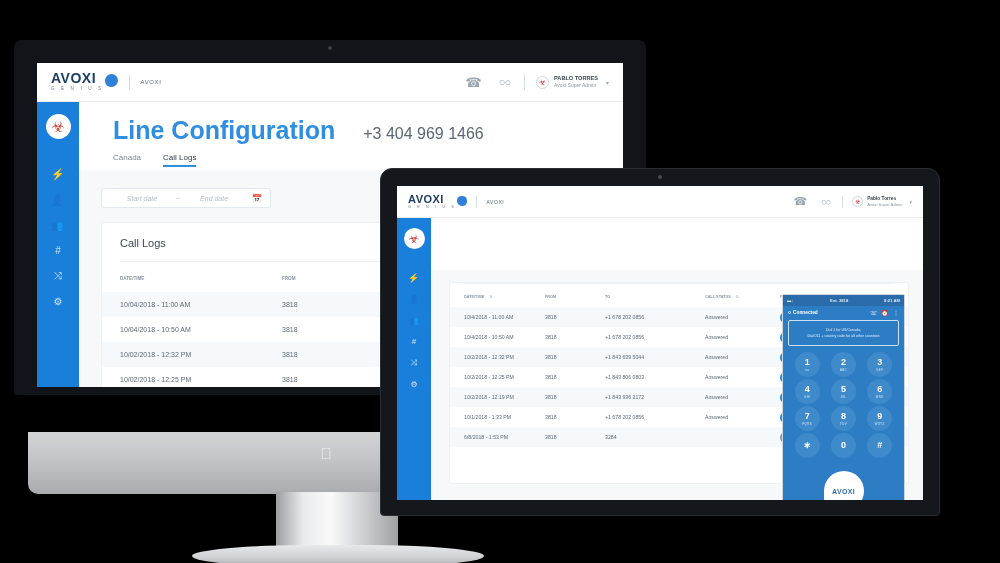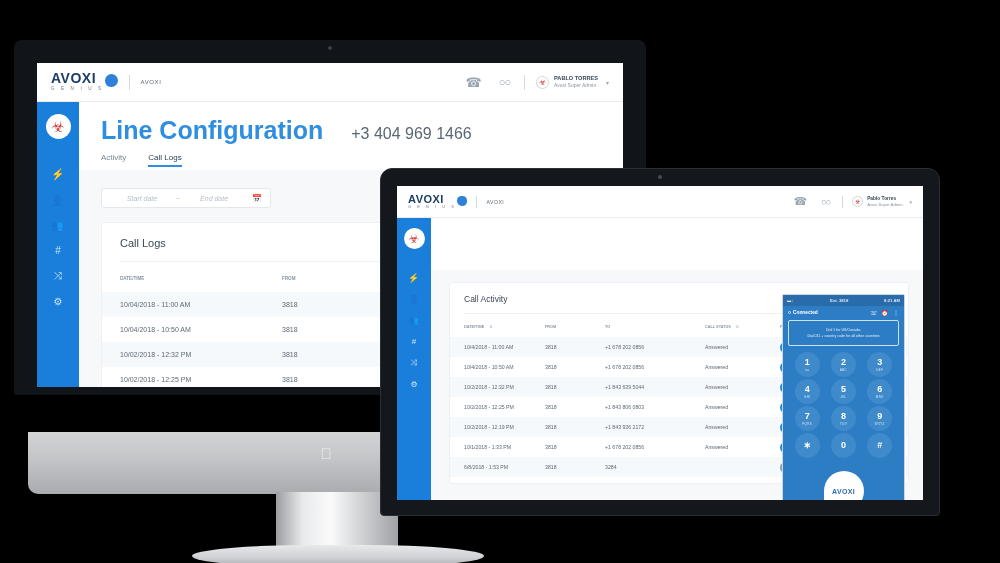--- a/index.html
+++ b/index.html
@@ -177,27 +177,27 @@
           <div style="margin-top:22px;">
             <div class="side-ico" style="font-size:11px; padding:7px 0;">⚡</div>
             <div class="side-ico" style="font-size:10px; padding:7px 0;">👤</div>
             <div class="side-ico" style="font-size:10px; padding:7px 0;">👥</div>
             <div class="side-ico" style="font-size:10px; padding:7px 0;">#</div>
             <div class="side-ico" style="font-size:10px; padding:7px 0;">⤨</div>
             <div class="side-ico" style="font-size:10px; padding:7px 0;">⚙</div>
           </div>
         </div>
 
-        <div class="page" style="left:42px; top:39px; right:0; height:68px;">
+        <div class="page" style="left:54px; top:39px; right:0; height:68px;">
           <div style="display:flex; align-items:baseline; padding:14px 0 0 22px;">
             <span class="page-title" style="font-size:25px;">Line Configuration</span>
             <span class="page-num" style="font-size:16px; margin-left:28px;">+3 404 969 1466</span>
           </div>
           <div class="tabs" style="padding:8px 0 0 22px; gap:22px;">
-            <span class="tab" style="font-size:8px; padding-bottom:3px;">Activity</span>
+            <span class="tab" style="font-size:8px; padding-bottom:3px;">Canada</span>
             <span class="tab active" style="font-size:8px; padding-bottom:3px;">Call Logs</span>
           </div>
         </div>
 
         <div class="body-area" style="left:42px; top:107px; right:0; bottom:0;">
           <div class="daterange" style="margin:18px 0 0 22px; width:170px; height:20px; padding:0 8px;">
             <span style="font-size:7px; font-style:italic; width:64px; text-align:center;">Start date</span>
             <span style="font-size:7px; margin:0 2px;">~</span>
             <span style="font-size:7px; font-style:italic; width:64px; text-align:center;">End date</span>
             <span style="font-size:8px; margin-left:auto;">📅</span>
@@ -296,21 +296,20 @@
             <div class="side-ico" style="font-size:8px; padding:6px 0;">👥</div>
             <div class="side-ico" style="font-size:8px; padding:6px 0;">#</div>
             <div class="side-ico" style="font-size:8px; padding:6px 0;">⤨</div>
             <div class="side-ico" style="font-size:8px; padding:6px 0;">⚙</div>
           </div>
         </div>
 
 
         <div class="body-area" style="left:34px; top:84px; right:0; bottom:0;">
           <div class="card" style="margin:12px 14px 0 18px; height:202px; overflow:hidden;">
-            <div class="card-title" style="font-size:8.5px; padding:11px 0 9px 14px;">Call Activity</div>
             <div class="card-rule" style="margin:0 14px;"></div>
             <table class="logs" style="font-size:5.2px;">
               <thead>
                 <tr>
                   <th style="font-size:3.8px; padding:10px 0 8px 14px; width:95px;">
                     <span>DATE/TIME</span>
                     <span class="sorter" style="margin-left:4px;">⇅</span>
                   </th>
                   <th style="font-size:3.8px; padding:10px 0 8px 0; width:60px;">FROM</th>
                   <th style="font-size:3.8px; padding:10px 0 8px 0; width:100px;">TO</th>

